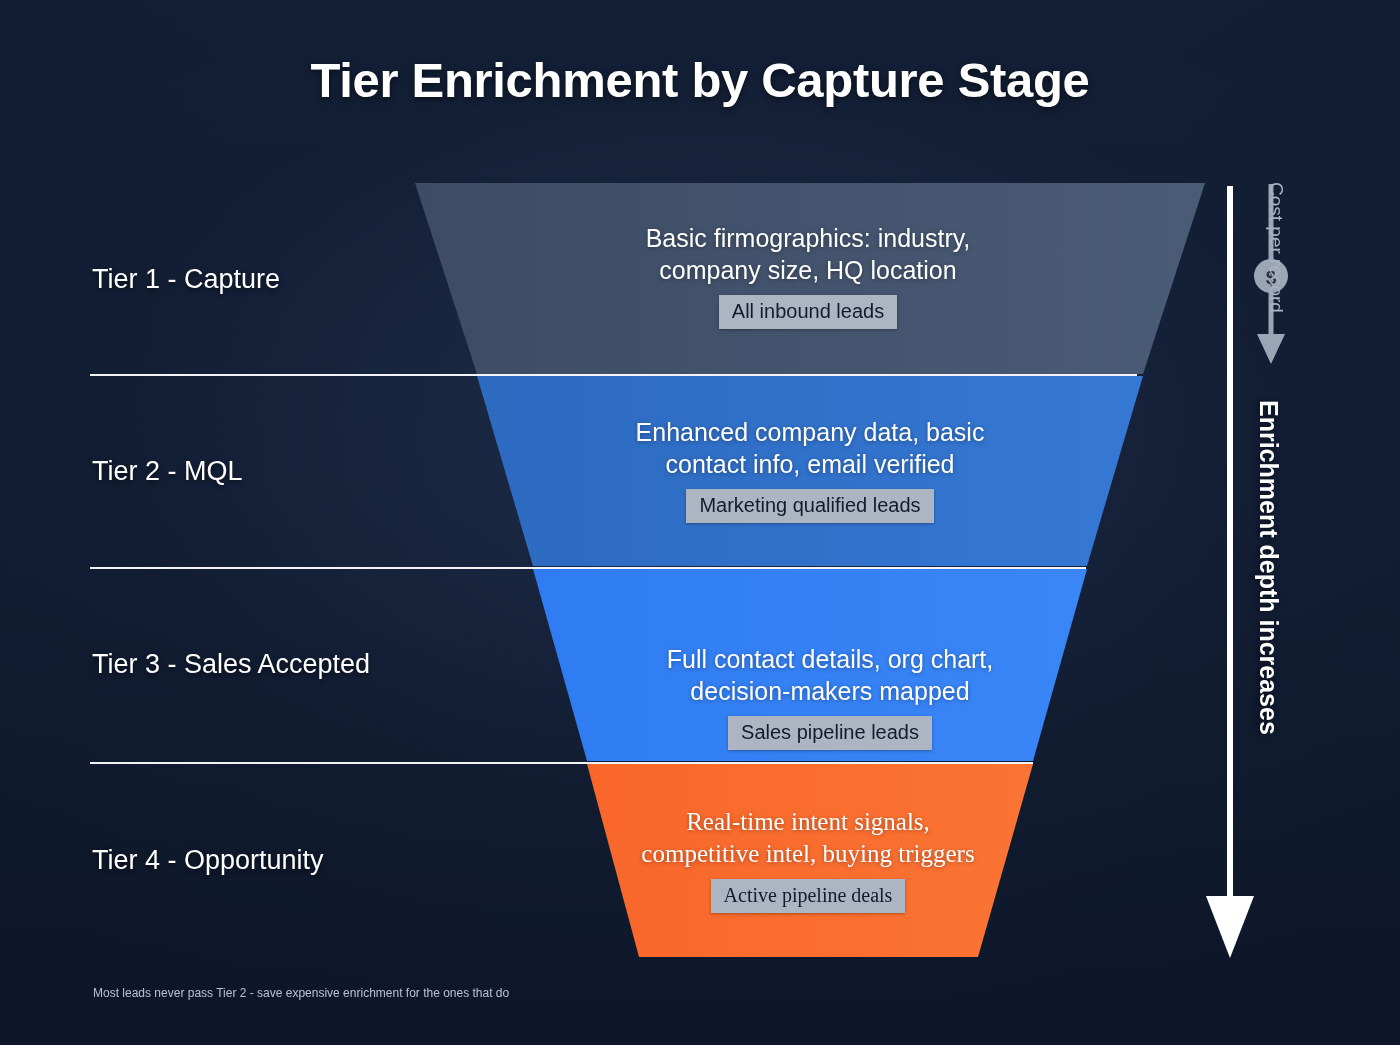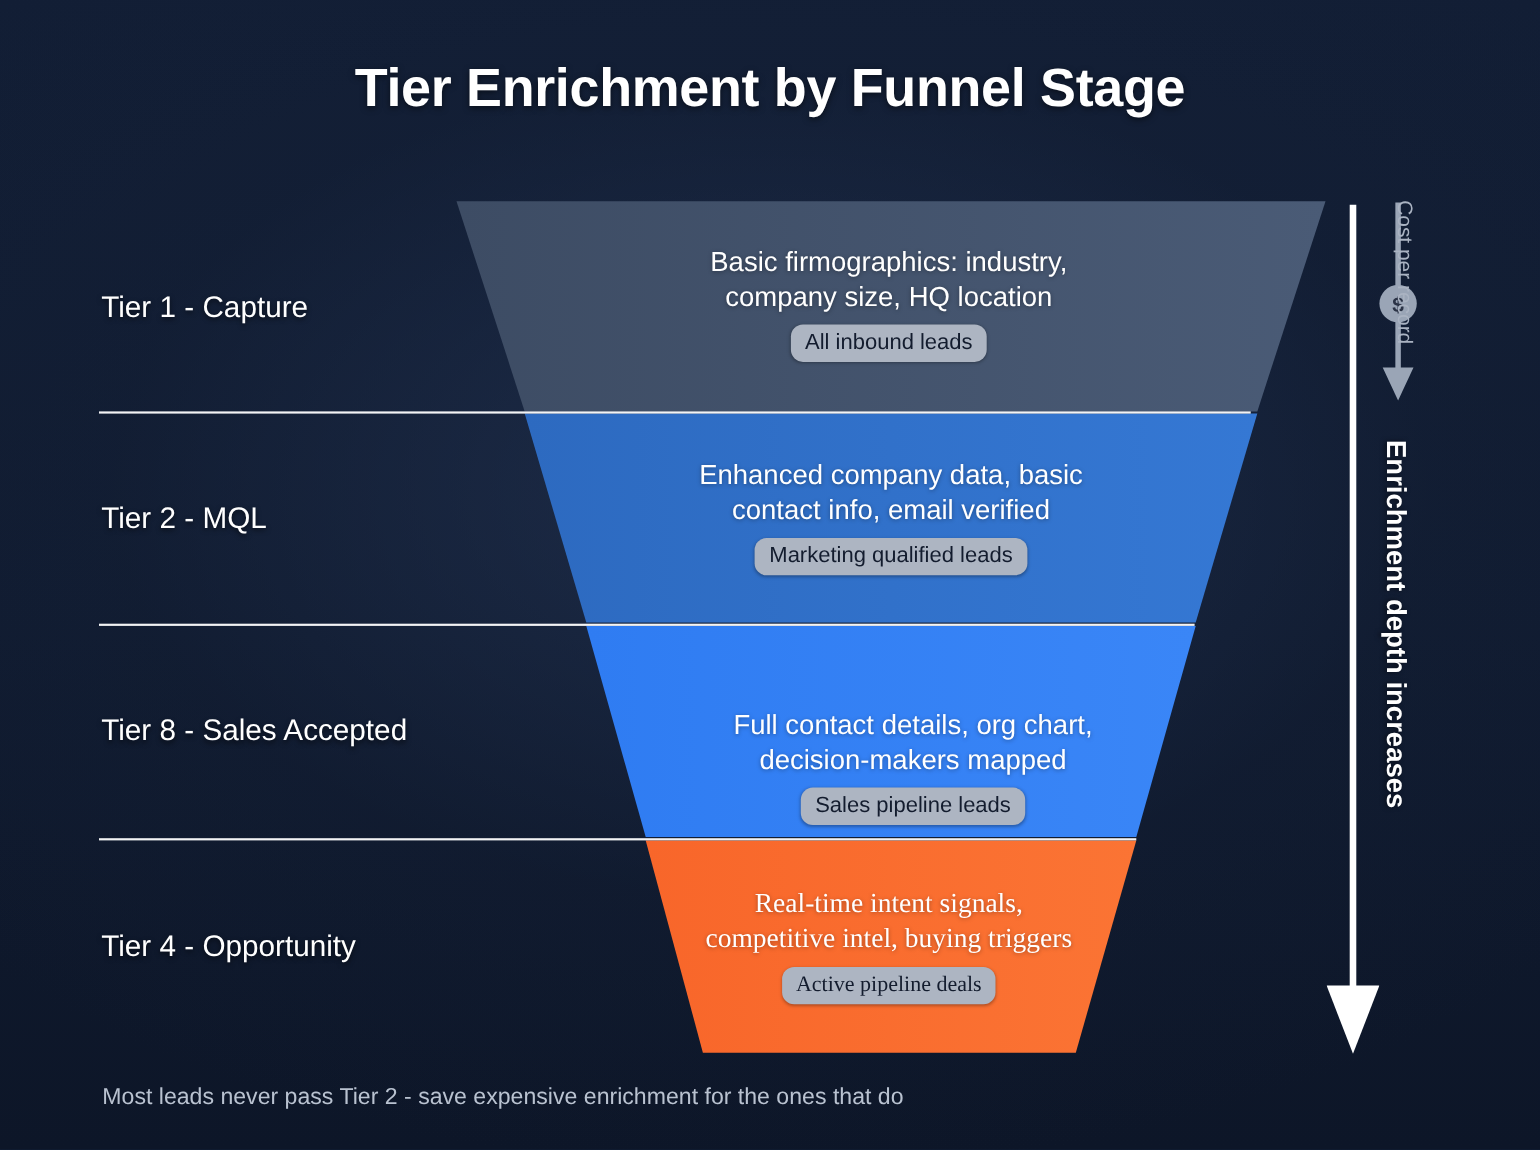--- a/index.html
+++ b/index.html
@@ -86,21 +86,21 @@
     margin-top: 9px;
     display: flex;
     justify-content: center;
   }
   .tier-badge {
     display: inline-block;
     background: #adb5c2;
     color: #131c2e;
     font-size: 20px;
     padding: 5px 13px 6px 13px;
-    border-radius: 11px;
+    border-radius: 0;
     white-space: nowrap;
     box-shadow: 0 1px 3px rgba(0,0,0,0.3);
   }
 
   
   .cost-axis {
     position: absolute;
     left: 1248px;
     top: 182px;
   }
@@ -129,32 +129,32 @@
     white-space: nowrap;
     text-shadow: 0 2px 5px rgba(0,0,0,0.55);
   }
 
   
   .footer {
     position: absolute;
     left: 93px;
     top: 986px;
     color: #b9c2d0;
-    font-size: 21px;
+    font-size: 12px;
     white-space: nowrap;
   }
 </style>
 </head>
 <body>
 
 <div class="bg-sheen"></div>
 
 <div class="stage">
 
-  <div class="title">Tier Enrichment by Funnel Stage</div>
+  <div class="title">Tier Enrichment by Capture Stage</div>
 
   <svg class="funnel-svg" width="1400" height="1045">
     <defs>
       <linearGradient id="g1" x1="0" y1="0" x2="1" y2="0">
         <stop offset="0%" stop-color="#3d4c64"></stop>
         <stop offset="100%" stop-color="#4a5b76"></stop>
       </linearGradient>
       <linearGradient id="g2" x1="0" y1="0" x2="1" y2="0">
         <stop offset="0%" stop-color="#2d6ac0"></stop>
         <stop offset="100%" stop-color="#3578d4"></stop>
@@ -177,21 +177,21 @@
 
     <polygon points="587,764 1033,764 978,957 639,957" fill="url(#g4)"></polygon>
   </svg>
 
   <div class="divider" style="top:374px; width:1047px;"></div>
   <div class="divider" style="top:567px; width:996px;"></div>
   <div class="divider" style="top:762px; width:943px;"></div>
 
   <div class="tier-label" style="top:264px;">Tier 1 - Capture</div>
   <div class="tier-label" style="top:456px;">Tier 2 - MQL</div>
-  <div class="tier-label" style="top:649px;">Tier 8 - Sales Accepted</div>
+  <div class="tier-label" style="top:649px;">Tier 3 - Sales Accepted</div>
   <div class="tier-label" style="top:845px;">Tier 4 - Opportunity</div>
 
   <div class="tier-content" style="left:508px; top:222px; width:600px;">
     <div class="tier-desc">Basic firmographics: industry,
 company size, HQ location</div>
     <div class="tier-badge-wrap">
       <span class="tier-badge">All inbound leads</span>
     </div>
   </div>
 

